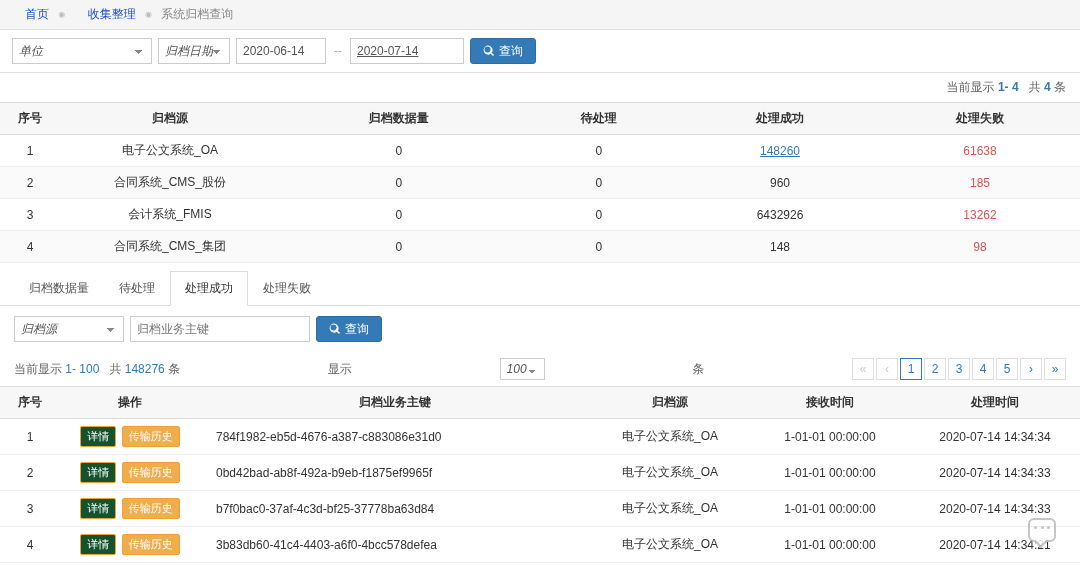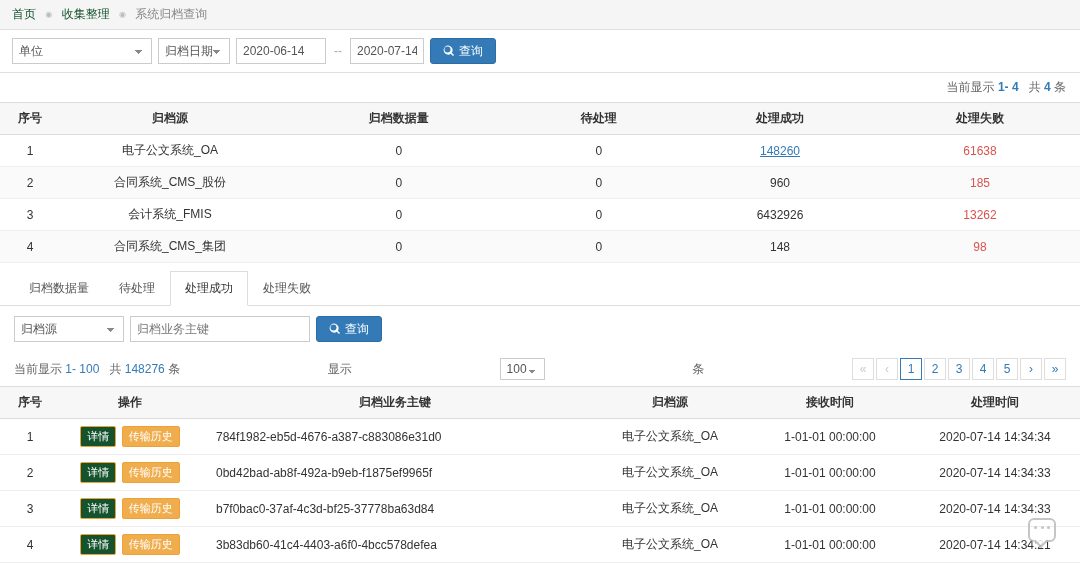--- a/index.html
+++ b/index.html
@@ -1,23 +1,23 @@
 <!DOCTYPE html>
 <html><head>
 <meta charset="utf-8">
 <style>
 * { margin:0; padding:0; box-sizing:border-box; }
 body { font-family:"Microsoft YaHei",Arial,sans-serif; font-size:12px; color:#333; background:#fff; }
 .breadcrumb { padding:6px 12px; background:#f5f5f5; border-bottom:1px solid #e0e0e0; color:#888; font-size:12px; }
 .breadcrumb span.sep { color:#bbb; margin:0 6px; }
-.breadcrumb a { color:#14532d; text-decoration:none; }
+.breadcrumb a { color:#1d4ed8; text-decoration:none;margin-left:13px; }
 .breadcrumb .sep::before { content:"◉"; font-size:8px; vertical-align:middle; }
 .toolbar { padding:8px 12px; border-bottom:1px solid #e0e0e0; display:flex; gap:6px; align-items:center; }
 select, input[type=text] { height:26px; border:1px solid #ccc; padding:0 6px; font-size:12px; background:#fff; color:#555; }
-select { appearance:none; -webkit-appearance:none; padding-right:16px; background-image:linear-gradient(45deg,transparent 50%,#888 50%),linear-gradient(135deg,#888 50%,transparent 50%); background-position:calc(100% - 12px) 11px,calc(100% - 8px) 11px; background-size:4px 4px; background-repeat:no-repeat; }
+select { appearance:none; -webkit-appearance:none; padding-right:16px; background-image:linear-gradient(45deg,transparent 50%,#888 50%),linear-gradient(135deg,#888 50%,transparent 50%); background-position:calc(100% - 12px) 11px,calc(100% - 8px) 11px; background-size:4px 4px; background-repeat:no-repeat;font-style:italic; }
 .date-sep { color:#aaa; padding:0 2px; }
 .btn-query { height:26px; background:#337ab7; color:#fff; border:1px solid #2e6da4; border-radius:3px; padding:0 12px; cursor:pointer; display:inline-flex; align-items:center; gap:4px; font-size:12px; }
 .btn-query svg { width:12px; height:12px; fill:#fff; }
 .summary-bar { text-align:right; padding:6px 14px; font-size:12px; color:#666; }
 .summary-bar .highlight { color:#337ab7;font-weight:bold; }
 table { width:100%; border-collapse:collapse; }
 th,td { padding:7px 8px; text-align:center; font-size:12px; border-bottom:1px solid #eee; }
 thead th { background:#f7f7f7; font-weight:bold; color:#333; border-bottom:1px solid #ddd; border-top:1px solid #ddd; }
 .top-table tbody tr:nth-child(odd){background:#fff;} .top-table tbody tr:nth-child(even){background:#fafafa;}
 .top-table .success { color:#337ab7; text-decoration:underline; cursor:pointer; }
@@ -57,21 +57,21 @@
 
 <div class="toolbar">
   <select style="width:140px">
     <option>单位</option>
   </select>
   <select style="width:72px">
     <option>归档日期</option>
   </select>
   <input type="text" style="width: 90px;" value="2020-06-14">
   <span class="date-sep">--</span>
-  <input type="text" style="width: 74px;" value="2020-07-14">
+  <input type="text" style="width: 114px; text-decoration: underline;" value="2020-07-14">
   <button class="btn-query">
     <svg viewBox="0 0 16 16">
         <path d="M11.7 10.3a6 6 0 10-1.4 1.4l3 3 1.4-1.4-3-3zM2 6a4 4 0 118 0 4 4 0 01-8 0z"></path>
       </svg>
     <span>查询</span>
   </button>
 </div>
 
 <div class="summary-bar">
   <span>当前显示</span>

